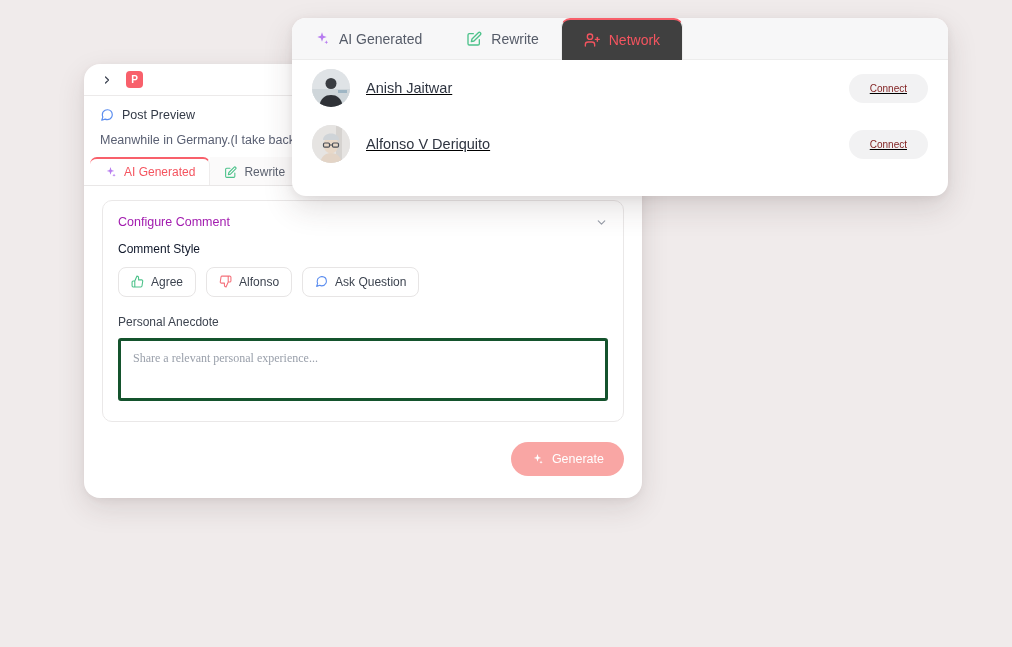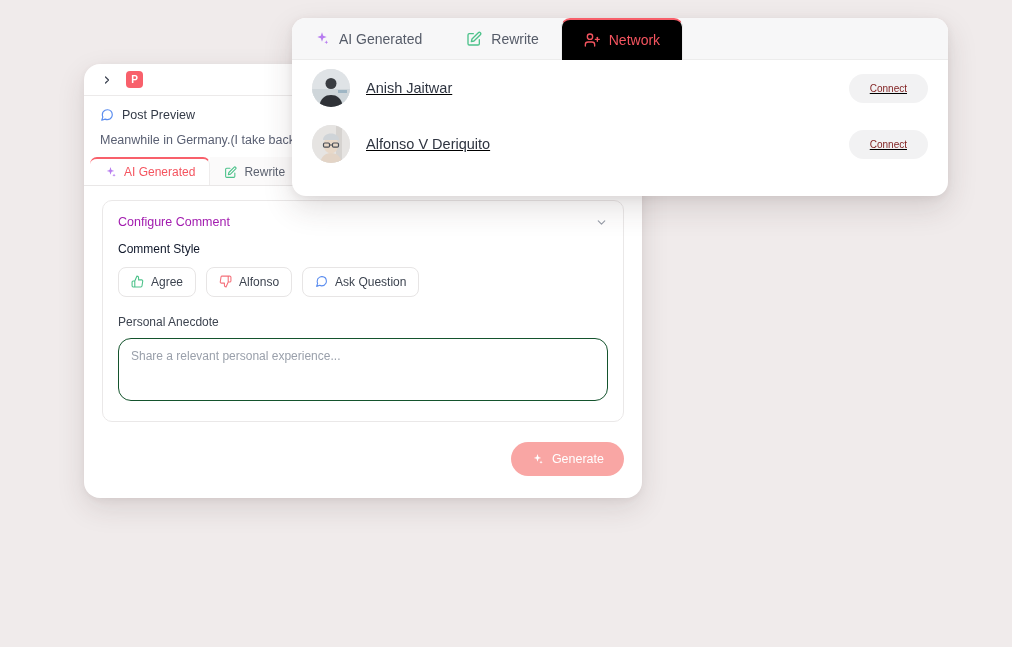--- a/index.html
+++ b/index.html
@@ -71,23 +71,23 @@
   .style-row { display: flex; gap: 10px; margin-top: 11px; flex-wrap: wrap; }
   .style-btn {
     display: flex; align-items: flex-start; gap: 7px;
     border: 1px solid #e7e5e5; border-radius: 8px;
     padding: 7px 12px; font-size: 12px; color: #3d4450;
     background: #fff; cursor: pointer;
   }
   .anec-label { font-size: 12px; color: #3d4450; margin-top: 18px; font-weight: 500; }
   .anec-box {
     margin-top: 9px; width: 100%; height: 63px;
-    border: 1px solid #14532d; border-radius: 13px;
+    border: 3px solid #14532d; border-radius: 3px;
     padding: 10px 12px; font-size: 12px; color: #9aa0ab;
-    font-family: Liberation Sans, sans-serif; background: #fff;
+    font-family: Liberation Serif, serif; background: #fff;
     resize: none; outline: none;
   }
   .anec-box::placeholder { color: #9aa0ab; }
   .gen-row { display: flex; justify-content: flex-end; margin: 20px 18px 0; }
   .gen-btn {
     display: flex; align-items: center; gap: 8px;
     background: #f9a6a4; color: #ffffff;
     border: none; border-radius: 20px;
     padding: 10px 20px; font-size: 12.5px; cursor: pointer;
     font-family: "Liberation Sans", sans-serif;
@@ -100,21 +100,21 @@
     background: #ffffff; border-radius: 14px;
     box-shadow: 0 12px 30px rgba(60,40,40,.15), 0 2px 8px rgba(60,40,40,.07);
     overflow: hidden;
   }
   .net-tabs { display: flex; height: 42px; background: #f7f7f8; border-bottom: 1px solid #ececec; }
   .net-tab {
     display: flex; align-items: center; gap: 9px;
     padding: 0 22px; font-size: 14px; color: #555b68; cursor: pointer;
   }
   .net-tab.active {
-    background: #000000; color: #f4545f;
+    background: #404040; color: #f4545f;
     border-top: 2px solid #f8606b;
     border-top-left-radius: 9px; border-top-right-radius: 9px;
     border-left: 1px solid #ececec; border-right: 1px solid #ececec;
     margin-bottom: -1px;
   }
   .net-list { padding: 0 20px; text-decoration: underline; }
   .net-row {
     display: flex; align-items: center; gap: 16px;
     height: 56px; border-bottom: 0;
   }

